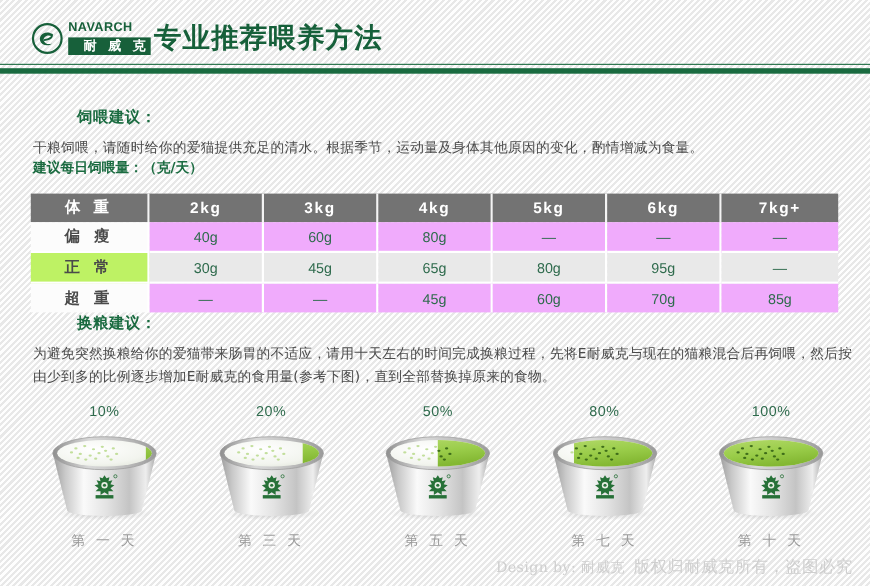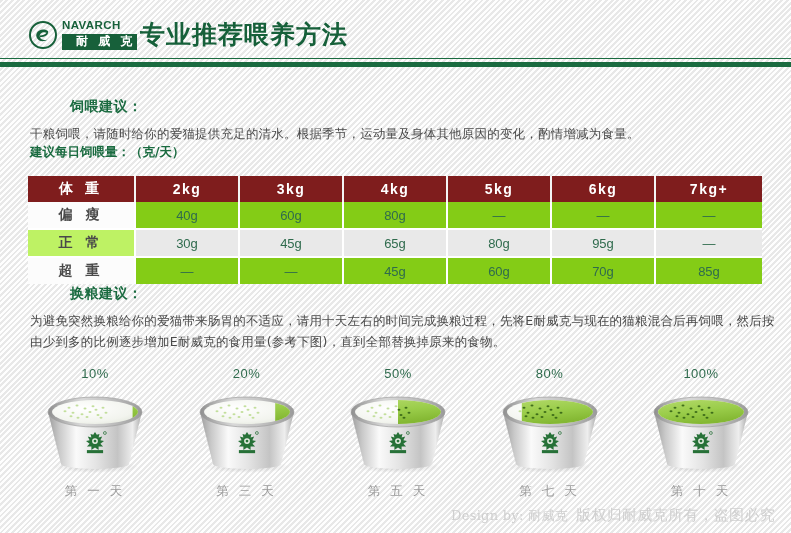--- a/index.html
+++ b/index.html
@@ -135,21 +135,21 @@
     table-layout: fixed;
   }
   #feeding-table th, #feeding-table td {
     height: 24px;
     text-align: center;
     vertical-align: middle;
     font-size: 13px;
     font-family: "Liberation Sans", sans-serif;
   }
   #feeding-table thead th {
-    background: #7f1d1d;
+    background: #737373;
     color: #ffffff;
     font-weight: bold;
     font-size: 14px;
     letter-spacing: 1.5px;
     border-right: 2px solid #f4f4f4;
   }
   #feeding-table thead th:last-child { border-right: none; }
   #feeding-table thead th.rowhead {
     letter-spacing: 4px;
     font-size: 14px;
@@ -161,21 +161,21 @@
   }
   #feeding-table tbody td:last-child { border-right: none; }
   #feeding-table tbody tr:last-child td { border-bottom: none; }
   #feeding-table tbody td.rowhead {
     color: #4a4a4a;
     font-weight: bold;
     font-size: 14px;
     letter-spacing: 4px;
     font-family: "DejaVu Sans", sans-serif;
   }
-  #feeding-table tbody tr.odd td { background: #84cc16; }
+  #feeding-table tbody tr.odd td { background: #f0abfc; }
   #feeding-table tbody tr.even td { background: #e9e9e9; }
   #feeding-table tbody tr.odd td.rowhead,
   #feeding-table tbody tr.even td.rowhead { background: #fcfcfc; }
   #feeding-table tbody tr.even td.rowhead { background: #bef264; }
   .dash { color: #9aa79f; }
 
   
   #switch-advice {
     position: absolute;
     left: 30px;

